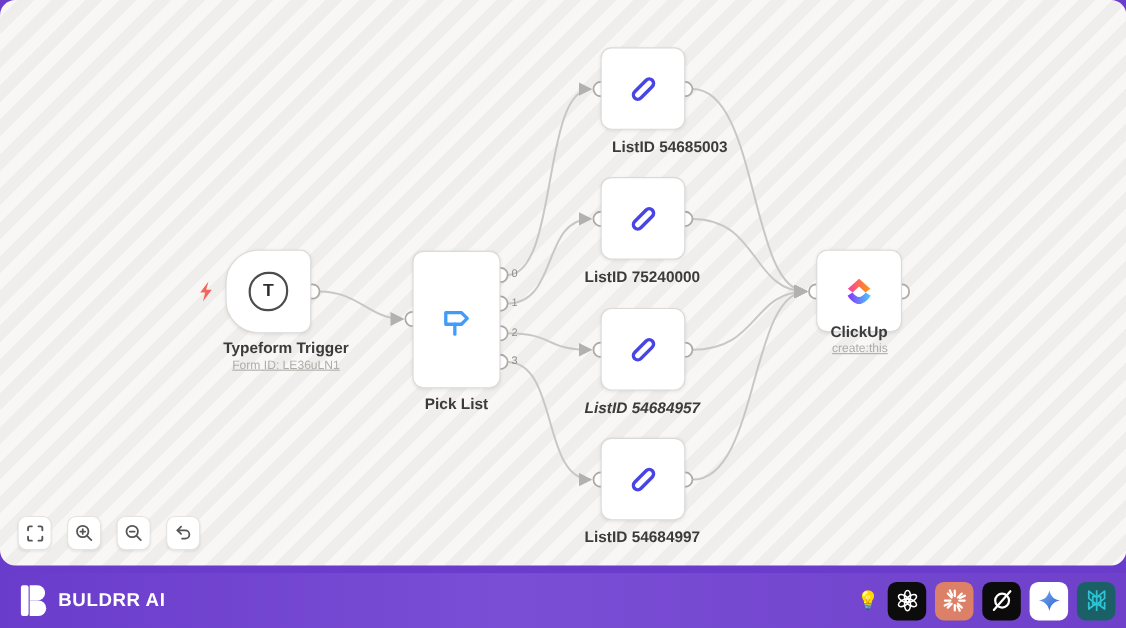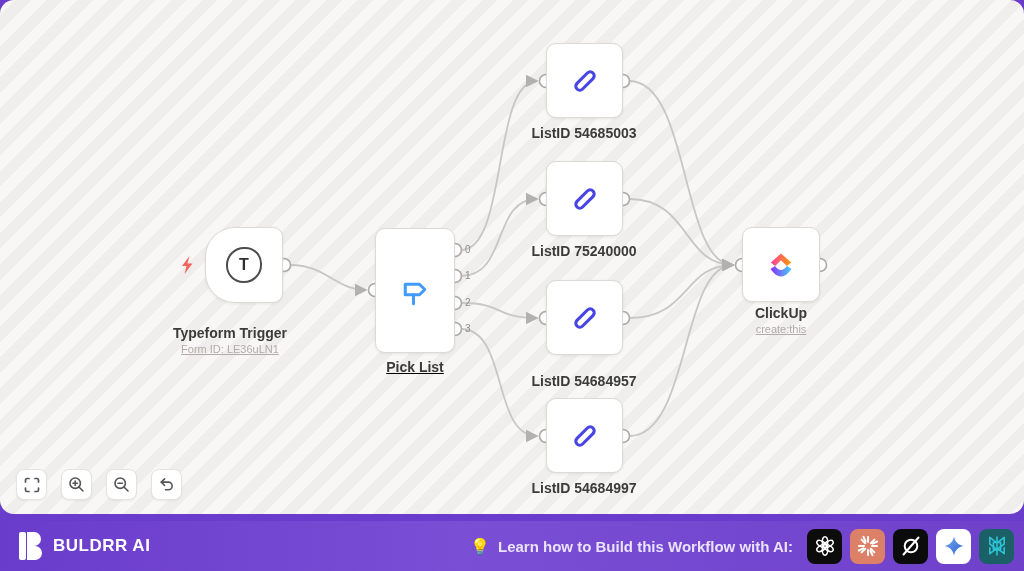--- a/index.html
+++ b/index.html
@@ -105,59 +105,59 @@
   <div class="port-num" style="left:465px; top:297px;">2</div>
   <div class="port-num" style="left:465px; top:323px;">3</div>
 
   <svg class="bolt" width="16" height="20" viewBox="0 0 16 20">
     <path d="M10.5 1 L3 11 h4.5 L5.5 19 L13.5 8.5 H8.5 Z" fill="#f0665f"></path>
   </svg>
 
   <div class="node trigger" style="left:205px; top:227px; width:78px; height:76px;">
     <div class="tf-circle">T</div>
   </div>
-  <div class="node-label" style="left:230px; top:307px;margin-top:17px;">
+  <div class="node-label" style="left:260px; top:307px;">
     <div class="title">Typeform Trigger</div>
     <div class="sub">Form ID: LE36uLN1</div>
   </div>
 
   <div class="node" style="left:375px; top:228px; width:80px; height:125px;">
     <svg width="36" height="36" viewBox="0 0 24 24" fill="none" stroke="#419bf9" stroke-width="2" stroke-linejoin="round" stroke-linecap="round">
       <path d="M5.5 7.5 H15 L18.5 11 L15 14.5 H5.5 Z"></path>
       <path d="M11 14.5 V20.5"></path>
     </svg>
   </div>
-  <div class="node-label" style="left:415px; top:358px;text-decoration:underline;">
+  <div class="node-label" style="left:415px; top:358px;">
     <div class="title">Pick List</div>
   </div>
 
   <div class="node" style="left:546px; top:43px; width:77px; height:75px;">
     <svg width="34" height="34" viewBox="0 0 24 24" fill="none" stroke="#4845e4" stroke-width="2.2">
       <rect x="9.2" y="4" width="5.6" height="16" rx="2.8" transform="rotate(45 12 12)"></rect>
     </svg>
   </div>
-  <div class="node-label" style="left:584px; top:124px;">
+  <div class="node-label" style="left:609px; top:124px;">
     <div class="title">ListID 54685003</div>
   </div>
 
   <div class="node" style="left:546px; top:161px; width:77px; height:75px;">
     <svg width="34" height="34" viewBox="0 0 24 24" fill="none" stroke="#4845e4" stroke-width="2.2">
       <rect x="9.2" y="4" width="5.6" height="16" rx="2.8" transform="rotate(45 12 12)"></rect>
     </svg>
   </div>
   <div class="node-label" style="left:584px; top:242px;">
     <div class="title">ListID 75240000</div>
   </div>
 
   <div class="node" style="left:546px; top:280px; width:77px; height:75px;">
     <svg width="34" height="34" viewBox="0 0 24 24" fill="none" stroke="#4845e4" stroke-width="2.2">
       <rect x="9.2" y="4" width="5.6" height="16" rx="2.8" transform="rotate(45 12 12)"></rect>
     </svg>
   </div>
-  <div class="node-label" style="left:584px; top:372px;">
+  <div class="node-label" style="left:584px; top:361px;font-style:italic;">
     <div class="title">ListID 54684957</div>
   </div>
 
   <div class="node" style="left:546px; top:398px; width:77px; height:75px;">
     <svg width="34" height="34" viewBox="0 0 24 24" fill="none" stroke="#4845e4" stroke-width="2.2">
       <rect x="9.2" y="4" width="5.6" height="16" rx="2.8" transform="rotate(45 12 12)"></rect>
     </svg>
   </div>
   <div class="node-label" style="left:584px; top:479px;text-align:center;">
     <div class="title">ListID 54684997</div>
@@ -172,21 +172,21 @@
         </linearGradient>
         <linearGradient id="cu-bot" x1="0" y1="0" x2="1" y2="0">
           <stop offset="0" stop-color="#8930fd"></stop>
           <stop offset="1" stop-color="#49ccf9"></stop>
         </linearGradient>
       </defs>
       <path d="M5.2 10.4 L12 4.3 L18.8 10.4 L15.9 12.6 L12 8.9 L8.1 12.6 Z" fill="url(#cu-top)"></path>
       <path d="M5 14.6 C7.4 18 9.6 19.6 12 19.6 C14.4 19.6 16.6 18 19 14.6 L16 12.6 C14.6 14.4 13.3 15.3 12 15.3 C10.7 15.3 9.4 14.4 8 12.6 Z" fill="url(#cu-bot)"></path>
     </svg>
   </div>
-  <div class="node-label" style="left:781px; top:304px;">
+  <div class="node-label" style="left:781px; top:292px;text-align:right;">
     <div class="title">ClickUp</div>
     <div class="sub">create:this</div>
   </div>
 
   <div class="ctl" style="left:16px; top:469px;">
     <svg width="16" height="16" viewBox="0 0 16 16" fill="none" stroke="#555" stroke-width="1.7" stroke-linecap="round">
       <path d="M1.5 5 V3 a1.5 1.5 0 0 1 1.5-1.5 H5"></path>
       <path d="M11 1.5 h2 A1.5 1.5 0 0 1 14.5 3 v2"></path>
       <path d="M14.5 11 v2 a1.5 1.5 0 0 1-1.5 1.5 h-2"></path>
       <path d="M5 14.5 H3 A1.5 1.5 0 0 1 1.5 13 v-2"></path>
@@ -219,21 +219,20 @@
     <svg width="26" height="30" viewBox="0 0 26 30" fill="#ffffff">
       <rect x="1" y="1" width="7" height="28" rx="2"></rect>
       <path d="M9 1 h7 a7 7 0 0 1 0 14 h-7 Z"></path>
       <path d="M9 15 h8 a7 7 0 0 1 0 14 h-8 Z"></path>
     </svg>
     <span class="brand-name">BULDRR AI</span>
   </div>
 
   <div class="learn">
     <span class="bulb">💡</span>
-    <span class="learn-text">Learn how to Build this Workflow with AI:</span>
 
     <div class="ai-chip" style="background:#0c0c0c;">
       <svg width="24" height="24" viewBox="0 0 24 24" fill="none" stroke="#ffffff" stroke-width="1.5">
         <ellipse cx="12" cy="8.2" rx="2.7" ry="5.4"></ellipse>
         <ellipse cx="12" cy="8.2" rx="2.7" ry="5.4" transform="rotate(60 12 12)"></ellipse>
         <ellipse cx="12" cy="8.2" rx="2.7" ry="5.4" transform="rotate(120 12 12)"></ellipse>
         <ellipse cx="12" cy="8.2" rx="2.7" ry="5.4" transform="rotate(180 12 12)"></ellipse>
         <ellipse cx="12" cy="8.2" rx="2.7" ry="5.4" transform="rotate(240 12 12)"></ellipse>
         <ellipse cx="12" cy="8.2" rx="2.7" ry="5.4" transform="rotate(300 12 12)"></ellipse>
       </svg>

